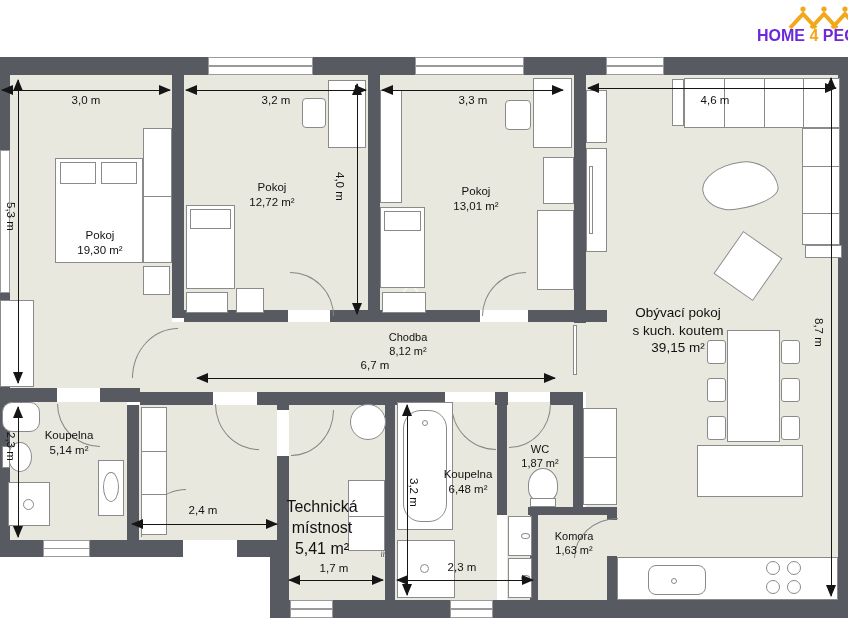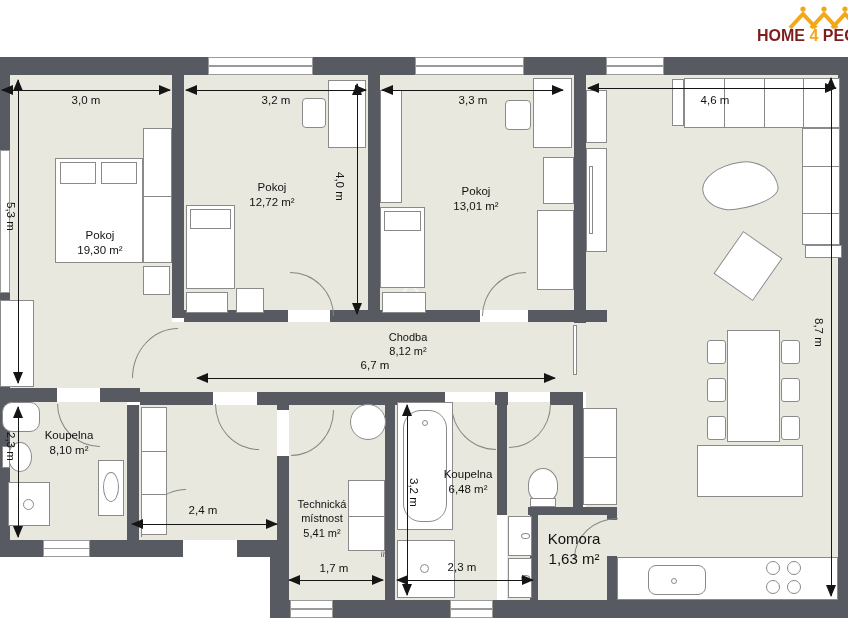--- a/index.html
+++ b/index.html
@@ -23,21 +23,21 @@
   .dv::before{content:"";position:absolute;top:-1px;left:-6.5px;border-left:5.5px solid transparent;
       border-right:5.5px solid transparent;border-bottom:12px solid #151515;}
   .dv::after{content:"";position:absolute;bottom:-1px;left:-6.5px;border-left:5.5px solid transparent;
       border-right:5.5px solid transparent;border-top:12px solid #151515;}
   .dl{position:absolute;font-size:11.5px;text-align:center;white-space:nowrap;}
   .vl{position:absolute;font-size:11.5px;writing-mode:vertical-rl;white-space:nowrap;}
   .rlabel{position:absolute;text-align:center;font-size:11.5px;line-height:1.3;}
   .rlabel.big{font-size:13.5px;}
   .wm{position:absolute;color:rgba(255,255,255,0.6);font-weight:bold;}
   .brand{position:absolute;font-weight:bold;font-size:16px;white-space:nowrap;}
-  .brand .red{color:#7f1d1d;} .brand .gold{color:#f3a81c;}
+  .brand .red{color:#6d28d9;} .brand .gold{color:#f3a81c;}
 </style>
 </head>
 <body>
 <div class="stage">
 
   <div class="f" style="left:10px;top:75px;width:162px;height:313px"></div>
   <div class="f" style="left:184px;top:75px;width:184px;height:235px"></div>
   <div class="f" style="left:380px;top:75px;width:194px;height:235px"></div>
   <div class="f" style="left:586px;top:75px;width:252px;height:525px"></div>
   <div class="f" style="left:140px;top:322px;width:446px;height:70px"></div>
@@ -242,38 +242,47 @@
     <span>19,30 m²</span>
   </div>
   <div class="rlabel" style="left:212px;top:180px;width:120px">
     <span>Pokoj</span><br>
     <span>12,72 m²</span>
   </div>
   <div class="rlabel" style="left:416px;top:184px;width:120px">
     <span>Pokoj</span><br>
     <span>13,01 m²</span>
   </div>
+  <div class="rlabel big" style="left:598px;top:304px;width:160px">
+    <span>Obývací pokoj</span><br>
+    <span>s kuch. koutem</span><br>
+    <span>39,15 m²</span>
+  </div>
   <div class="rlabel" style="left:348px;top:330px;width:120px;font-size:11px">
     <span>Chodba</span><br>
     <span>8,12 m²</span>
   </div>
   <div class="rlabel" style="left:19px;top:428px;width:100px">
     <span>Koupelna</span><br>
-    <span>8,10 m²</span>
-  </div>
-  <div class="rlabel" style="left:267px;top:497px;width:110px;font-size:11px">
+    <span>5,14 m²</span>
+  </div>
+  <div class="rlabel" style="left:267px;top:497px;width:110px;font-size:16px">
     <span>Technická</span><br>
     <span>místnost</span><br>
     <span>5,41 m²</span>
   </div>
   <div class="rlabel" style="left:418px;top:467px;width:100px">
     <span>Koupelna</span><br>
     <span>6,48 m²</span>
   </div>
-  <div class="rlabel" style="left:524px;top:529px;width:100px;font-size:15px">
+  <div class="rlabel" style="left:500px;top:442px;width:80px;font-size:11px">
+    <span>WC</span><br>
+    <span>1,87 m²</span>
+  </div>
+  <div class="rlabel" style="left:524px;top:529px;width:100px;font-size:11px">
     <span>Komora</span><br>
     <span>1,63 m²</span>
   </div>
 
   <svg style="position:absolute;left:788px;top:6px" width="80" height="24" viewBox="0 0 80 24">
     <path d="M2 22 L15 8 L28 22 M23 22 L36 8 L49 22 M44 22 L57 8 L70 22 M65 22 L78 8 L80 10" fill="none" stroke="#f3a81c" stroke-width="4"></path>
     <circle cx="15" cy="3" r="2.6" fill="#f3a81c"></circle>
       <circle cx="36" cy="3" r="2.6" fill="#f3a81c"></circle>
     <circle cx="57" cy="3" r="2.6" fill="#f3a81c"></circle>
       <circle cx="78" cy="3" r="2.6" fill="#f3a81c"></circle>

